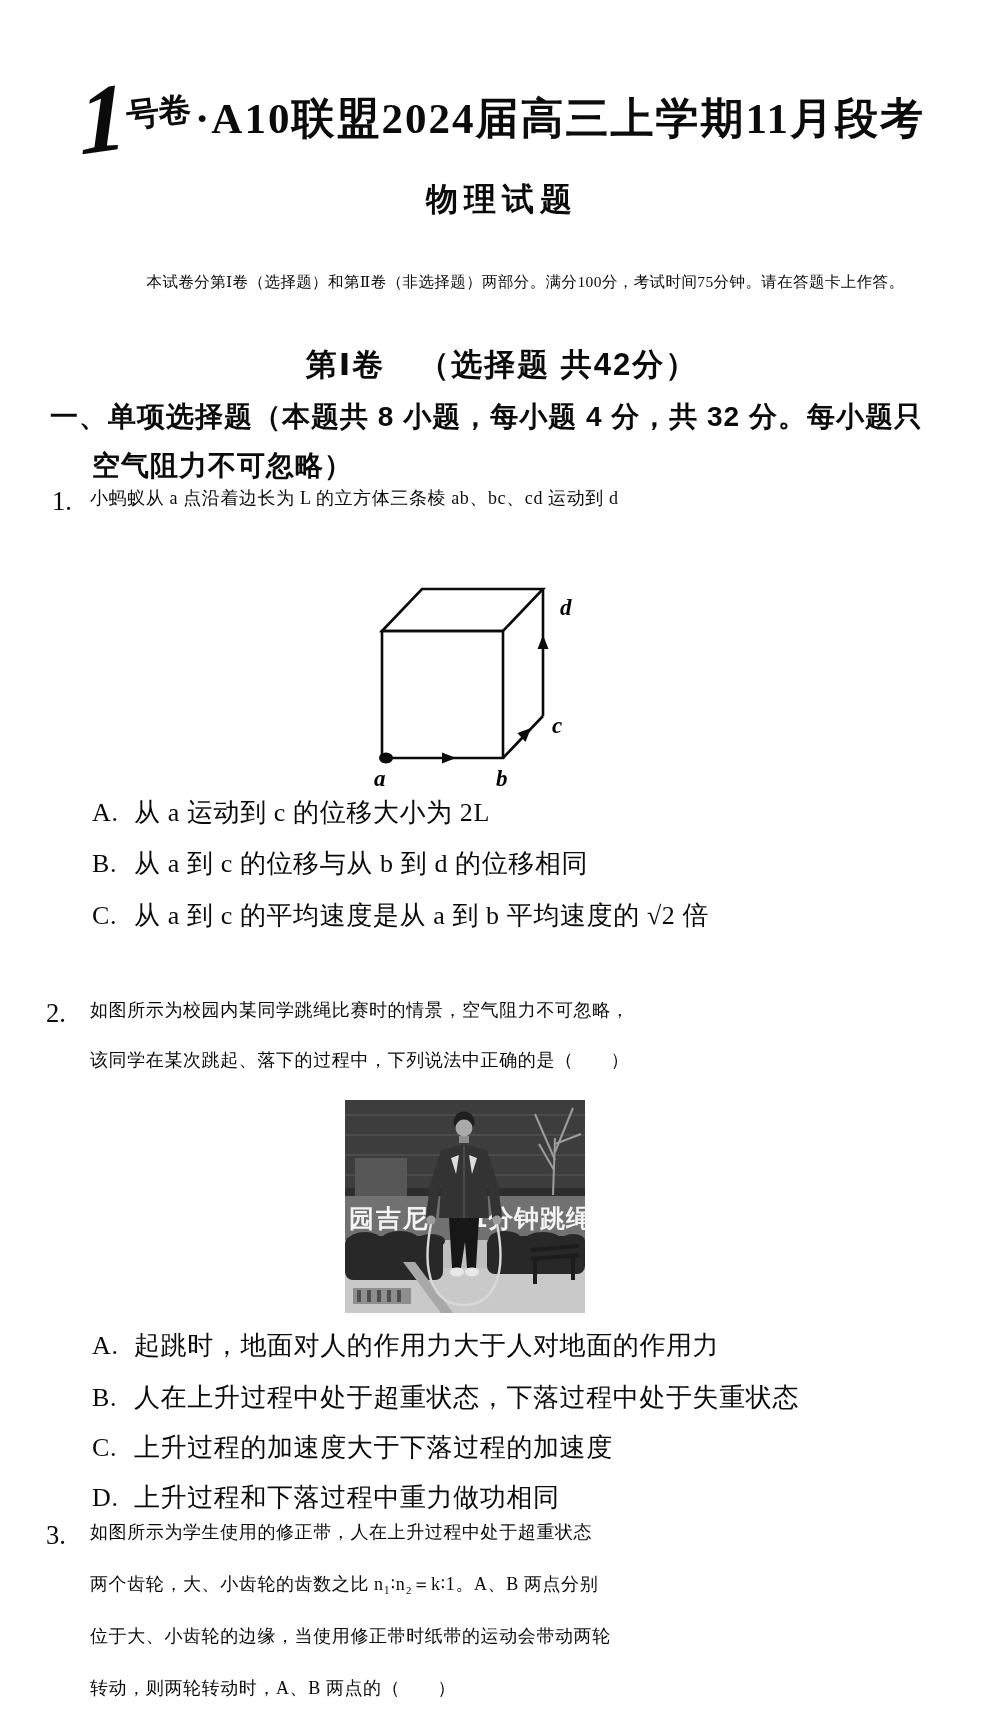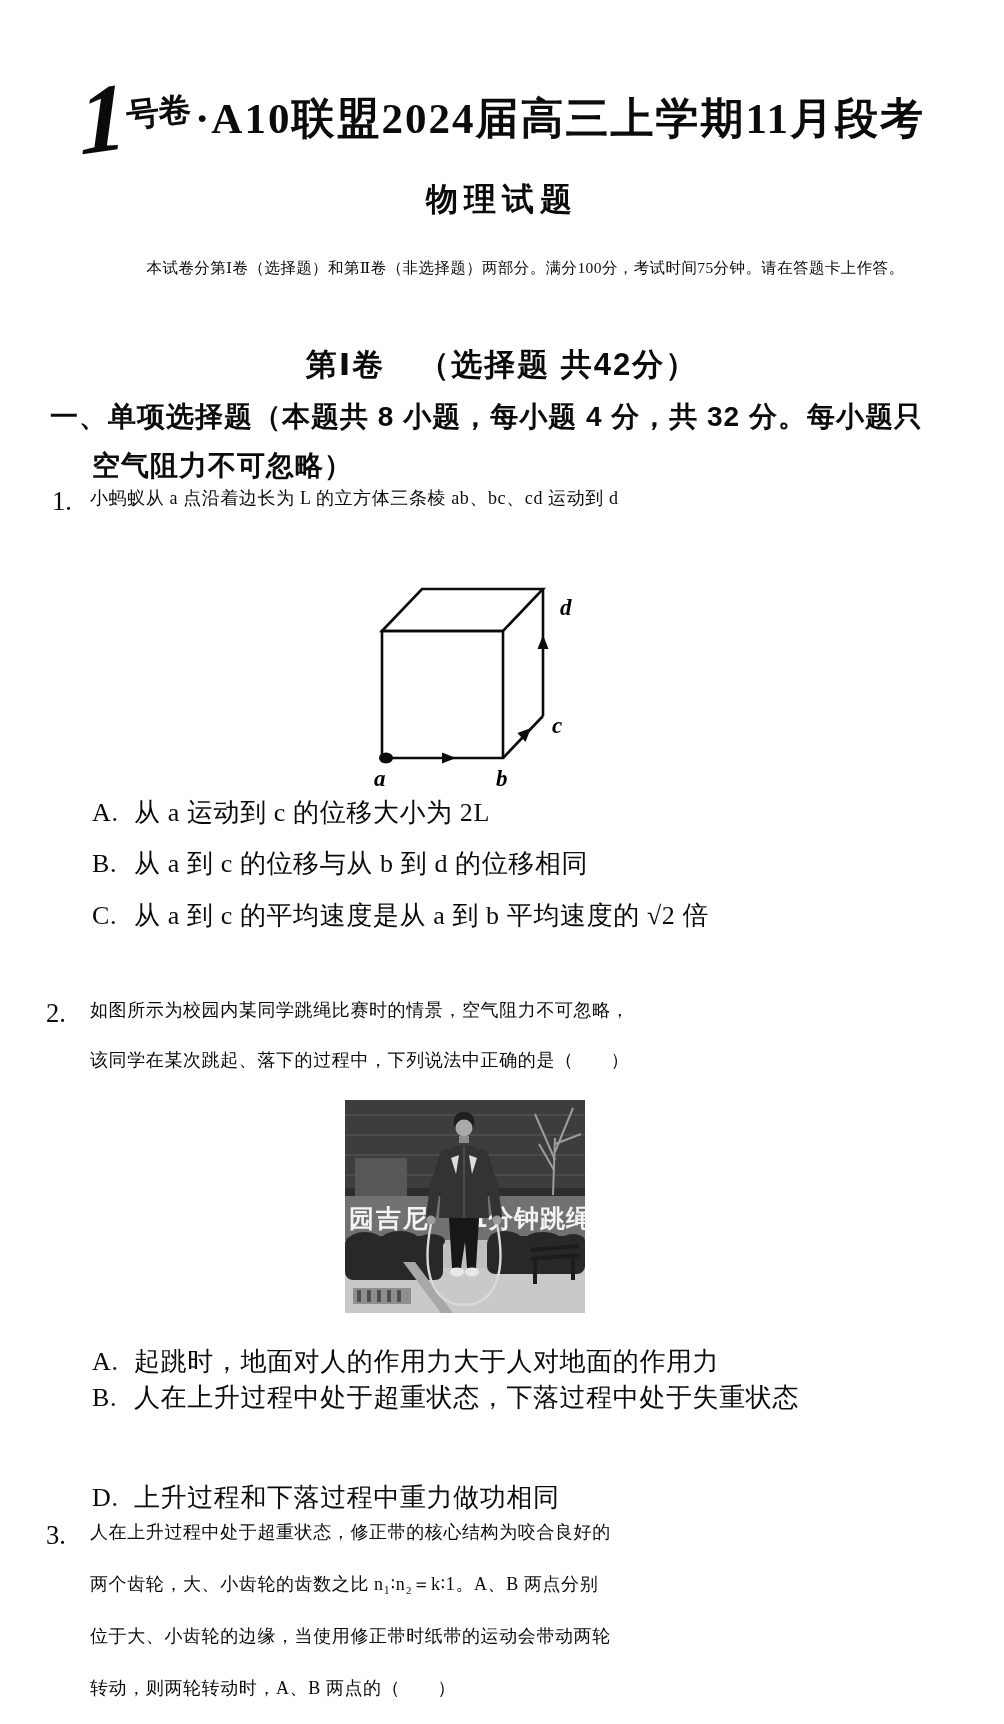--- a/index.html
+++ b/index.html
@@ -40,21 +40,21 @@
 <div class="page">
 
   <div class="abs center title-row" style="top:78px;">
     <span class="logo-num">1</span>
     <span class="logo-script">号卷</span>
     <span class="title-text">·A10联盟2024届高三上学期11月段考</span>
   </div>
 
   <div class="abs center subtitle" style="top:178px;">物理试题</div>
 
-  <div class="abs center note" style="top:258px;margin-left:47px;">本试卷分第Ⅰ卷（选择题）和第Ⅱ卷（非选择题）两部分。满分100分，考试时间75分钟。请在答题卡上作答。</div>
+  <div class="abs center note" style="top:272px;margin-left:47px;">本试卷分第Ⅰ卷（选择题）和第Ⅱ卷（非选择题）两部分。满分100分，考试时间75分钟。请在答题卡上作答。</div>
 
   <div class="abs center part1 hei" style="top:344px;">第Ⅰ卷　（选择题 共42分）</div>
 
   <div class="abs sec hei" style="top:398px; left:50px;">一、单项选择题（本题共 8 小题，每小题 4 分，共 32 分。每小题只</div>
   <div class="abs sec hei" style="top:447px; left:92px;">空气阻力不可忽略）</div>
 
   <div class="abs qnum" style="top:486px; left:52px;">1.</div>
   <div class="abs qline" style="top:486px; left:90px;">小蚂蚁从 a 点沿着边长为 L 的立方体三条棱 ab、bc、cd 运动到 d</div>
 
   <svg class="abs" style="top:583px; left:338px;" width="252" height="214" viewBox="0 0 252 214">
@@ -158,29 +158,32 @@
       <polyline points="138,54 148,86 152,116" fill="none" stroke="#333333" stroke-width="10" stroke-linecap="round"></polyline>
       <circle cx="86" cy="120" r="4.5" fill="#9c9c9c"></circle>
       <circle cx="152" cy="120" r="4.5" fill="#9c9c9c"></circle>
       <path d="M104,118 L134,118 L131,168 L122,168 L120,142 L116,168 L107,168 Z" fill="#171717"></path>
       <ellipse cx="112" cy="172" rx="7" ry="4.5" fill="#e8e8e8"></ellipse>
       <ellipse cx="127" cy="172" rx="7" ry="4.5" fill="#e8e8e8"></ellipse>
       <path d="M86,124 C74,184 95,205 119,205 C143,205 164,184 152,124" fill="none" stroke="#dadada" stroke-width="2.4"></path>
     </g>
   </svg>
 
-  <div class="abs opt" style="top:1328px; left:92px;margin-top:16px;">
+  <div class="abs opt" style="top:1328px; left:92px;">
     <span class="lab">A.</span><span>起跳时，地面对人的作用力大于人对地面的作用力</span>
   </div>
   <div class="abs opt" style="top:1380px; left:92px;">
     <span class="lab">B.</span><span>人在上升过程中处于超重状态，下落过程中处于失重状态</span>
+  </div>
+  <div class="abs opt" style="top:1430px; left:92px;">
+    <span class="lab">C.</span><span>上升过程的加速度大于下落过程的加速度</span>
   </div>
   <div class="abs opt" style="top:1480px; left:92px;">
     <span class="lab">D.</span><span>上升过程和下落过程中重力做功相同</span>
   </div>
 
   <div class="abs qnum" style="top:1520px; left:46px;">3.</div>
-  <div class="abs qline" style="top:1520px; left:90px;">人在上升过程中处于超重状态，修正带的核心结构为咬合良好的</div>
+  <div class="abs qline" style="top:1520px; left:90px;">如图所示为学生使用的修正带，人在上升过程中处于超重状态</div>
   <div class="abs qline" style="top:1572px; left:90px;">两个齿轮，大、小齿轮的齿数之比 n₁∶n₂＝k∶1。A、B 两点分别</div>
   <div class="abs qline" style="top:1624px; left:90px;">位于大、小齿轮的边缘，当使用修正带时纸带的运动会带动两轮</div>
   <div class="abs qline" style="top:1676px; left:90px;">转动，则两轮转动时，A、B 两点的（　　）</div>
 
 </div>
 
 </body></html>

